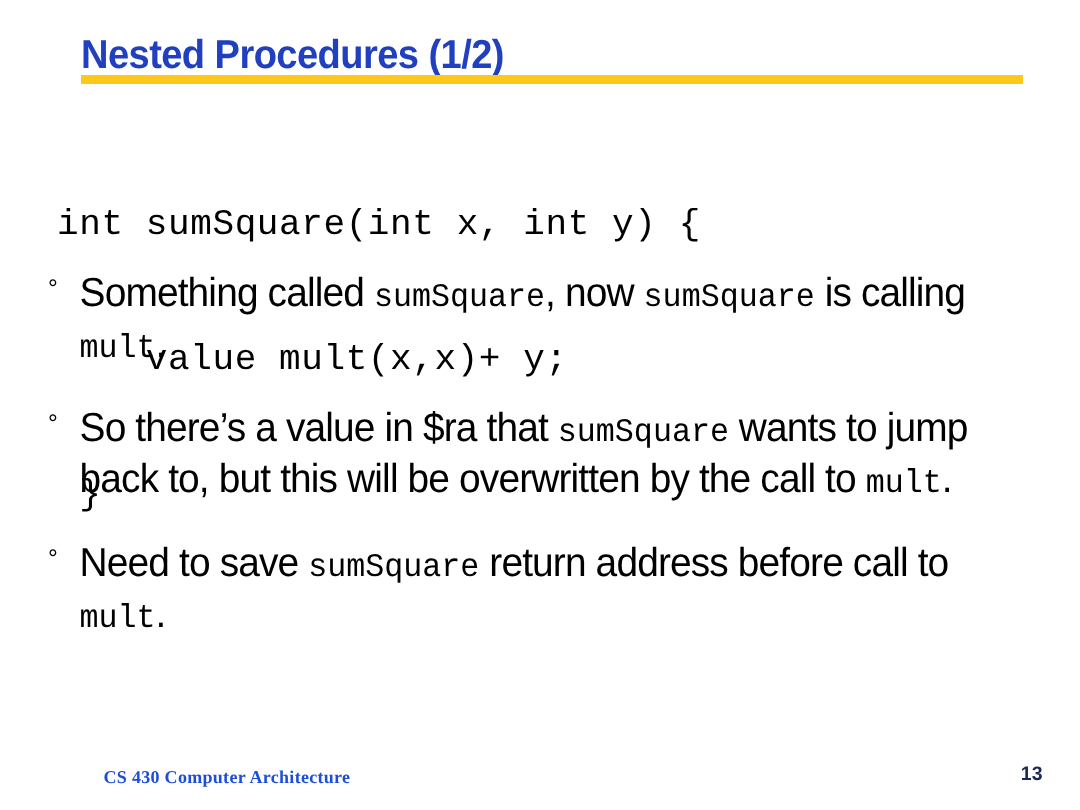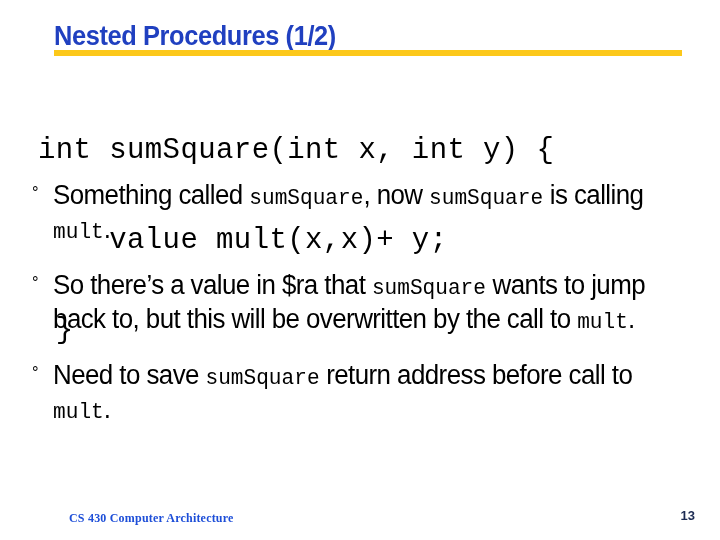--- a/index.html
+++ b/index.html
@@ -41,21 +41,21 @@
     height: 6px;
     background: #fcc81a;
   }
 
   
   .code-block {
     position: absolute;
     left: 38px;
     top: 76px;
     font-family: "Liberation Mono", "DejaVu Sans Mono", monospace;
-    font-size: 29px;
+    font-size: 24px;
     line-height: 30px;
     color: #000000;
     white-space: pre;
     font-weight: normal;
     letter-spacing: 0.4px;
   }
   .code-line { white-space: pre; }
 
   
   .bullets {

